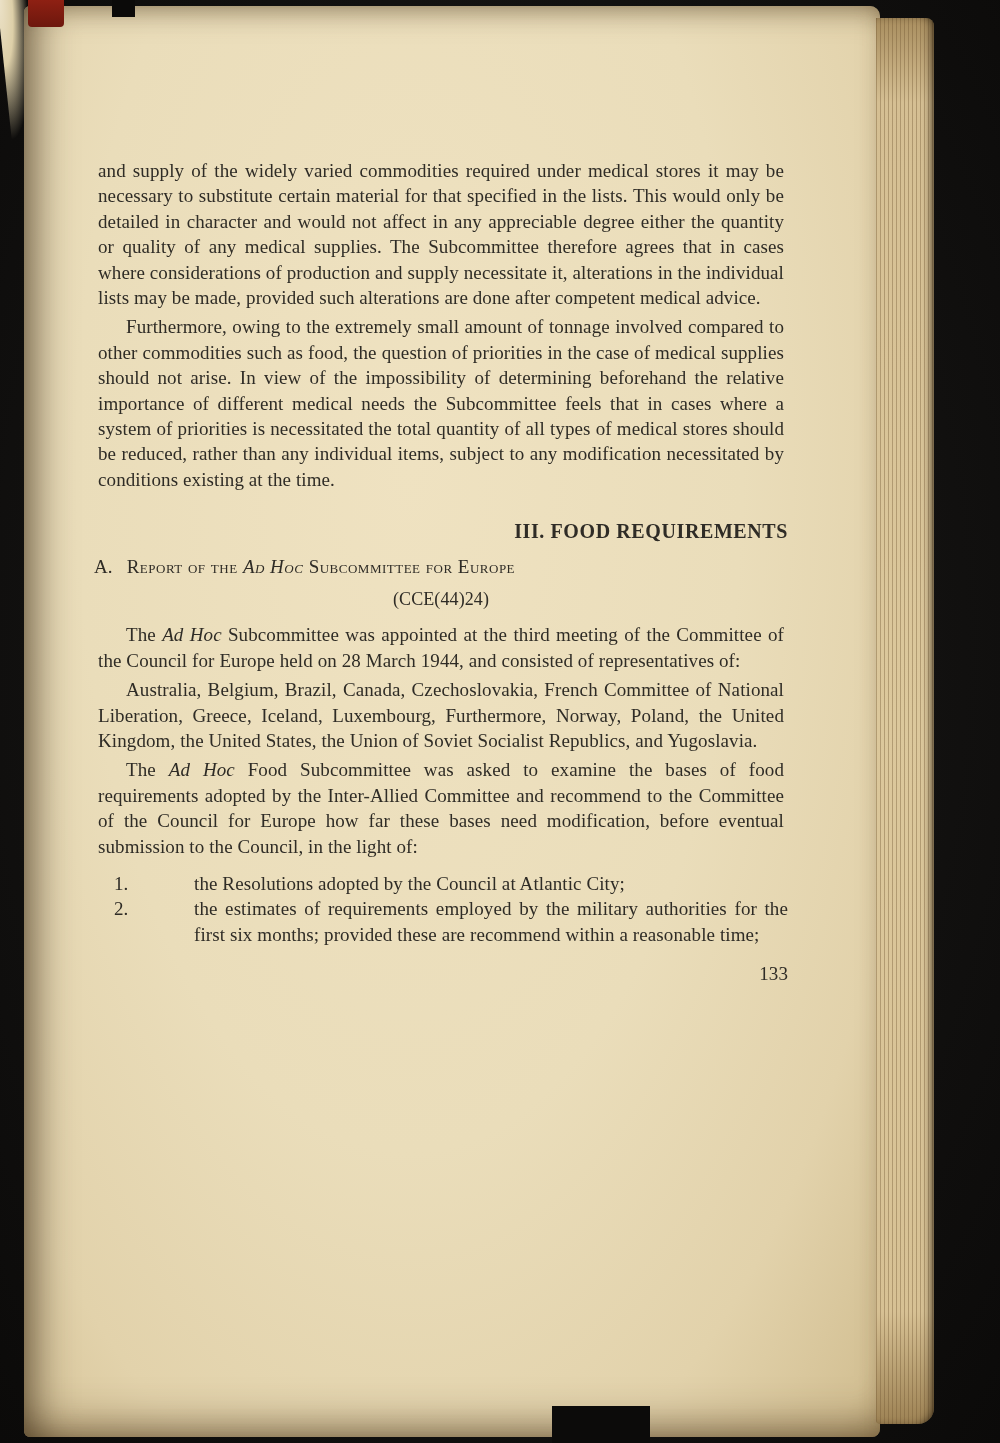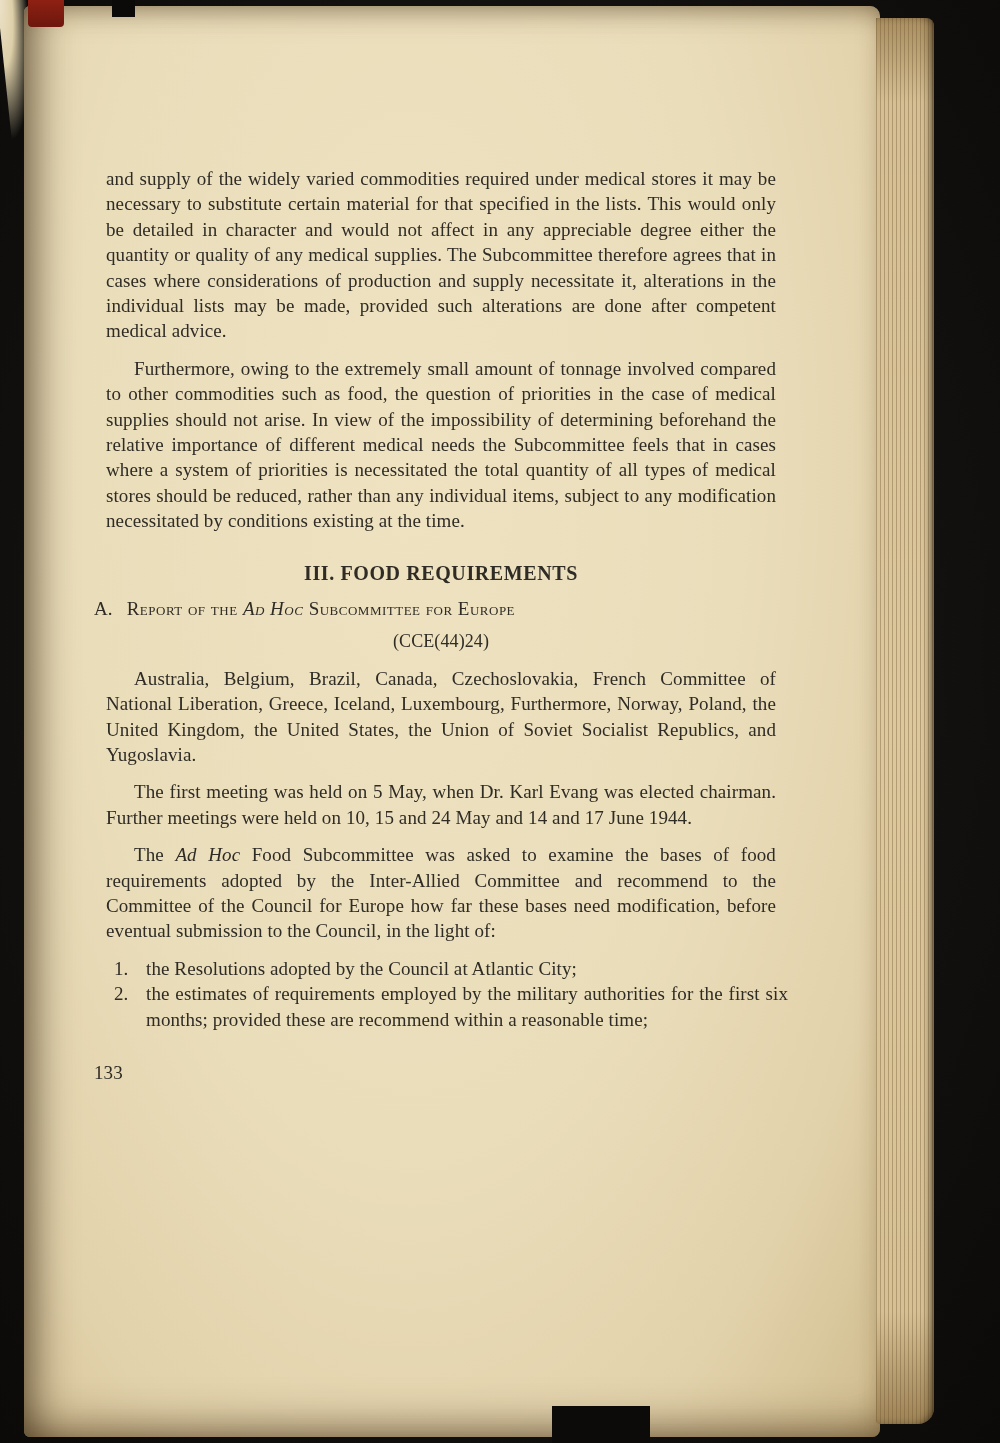--- a/index.html
+++ b/index.html
@@ -95,29 +95,29 @@
     left: 70px;
     top: 148px;
     width: 694px;
     color: #2f2c26;
     font-size: 19px;
     line-height: 25.4px;
     text-align: justify;
     letter-spacing: 0.1px;
   }
   .para {
-    margin: 12px;
+    margin: 4px;
     font-family: Liberation Serif, serif;
   }
   .indent {
     text-indent: 28px;
   }
   .section-heading {
     margin: 26px 0 10px 0;
-    text-align: center;
+    text-align: right;
     text-indent: 0;
     font-size: 20px;
     font-weight: 700;
     letter-spacing: 0.6px;
     line-height: 26px;
   }
   .subsection {
     margin: 6px 0 4px 0;
     text-align: left;
     text-indent: 0;
@@ -145,24 +145,25 @@
     display: flex;
   }
   .list-num {
     flex: 0 0 32px;
     margin-left: 20px;
     text-align: left;
   }
   .list-text {
     flex: 1;
     text-align: justify;
+    margin-left: 48px;
   }
   .page-number {
-    margin-top: 28px;
-    text-align: left;
+    margin-top: 14px;
+    text-align: right;
     font-size: 19px;
   }
   i { font-style: italic; }
 </style>
 </head>
 <body>
 
 <div class="backdrop">
   <div class="left-sliver"></div>
 
@@ -175,24 +176,26 @@
         <p class="para indent">Furthermore, owing to the extremely small amount of tonnage involved compared to other commodities such as food, the question of priorities in the case of medical supplies should not arise. In view of the impossibility of determining beforehand the relative importance of different medical needs the Subcommittee feels that in cases where a system of priorities is necessitated the total quantity of all types of medical stores should be reduced, rather than any individual items, subject to any modification necessitated by conditions existing at the time.</p>
 
         <h2 class="section-heading">III. FOOD REQUIREMENTS</h2>
 
         <h3 class="subsection">
           <span class="prefix">A.</span><span class="smallcaps"><span>Report of the </span><i>Ad Hoc</i><span> Subcommittee for Europe</span></span>
         </h3>
 
         <div class="doc-ref">(CCE(44)24)</div>
 
+        <p class="para indent">
+          <span>The </span><i>Ad Hoc</i><span> Subcommittee was appointed at the third meeting of the Committee of the Council for Europe held on 28 March 1944, and consisted of representatives of:</span>
+        </p>
 
         <p class="para indent">Australia, Belgium, Brazil, Canada, Czechoslovakia, French Committee of National Liberation, Greece, Iceland, Luxembourg, Furthermore, Norway, Poland, the United Kingdom, the United States, the Union of Soviet Socialist Republics, and Yugoslavia.</p>
 
-        <p class="para indent">The first meeting was held on 5 May, when Dr. Karl Evang was elected chairman. Further meetings were held on 10, 15 and 24 May and 14 and 17 June 1944.</p>
 
         <p class="para indent">
           <span>The </span><i>Ad Hoc</i><span> Food Subcommittee was asked to examine the bases of food requirements adopted by the Inter-Allied Committee and recommend to the Committee of the Council for Europe how far these bases need modification, before eventual submission to the Council, in the light of:</span>
         </p>
 
         <div class="list">
           <div class="list-item">
             <span class="list-num">1.</span>
             <span class="list-text">the Resolutions adopted by the Council at Atlantic City;</span>
           </div>

